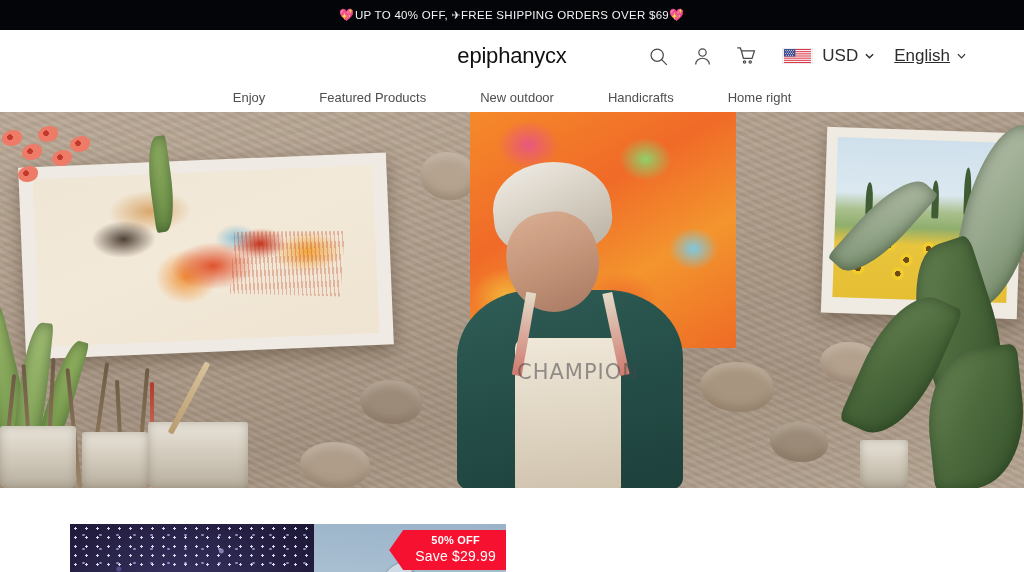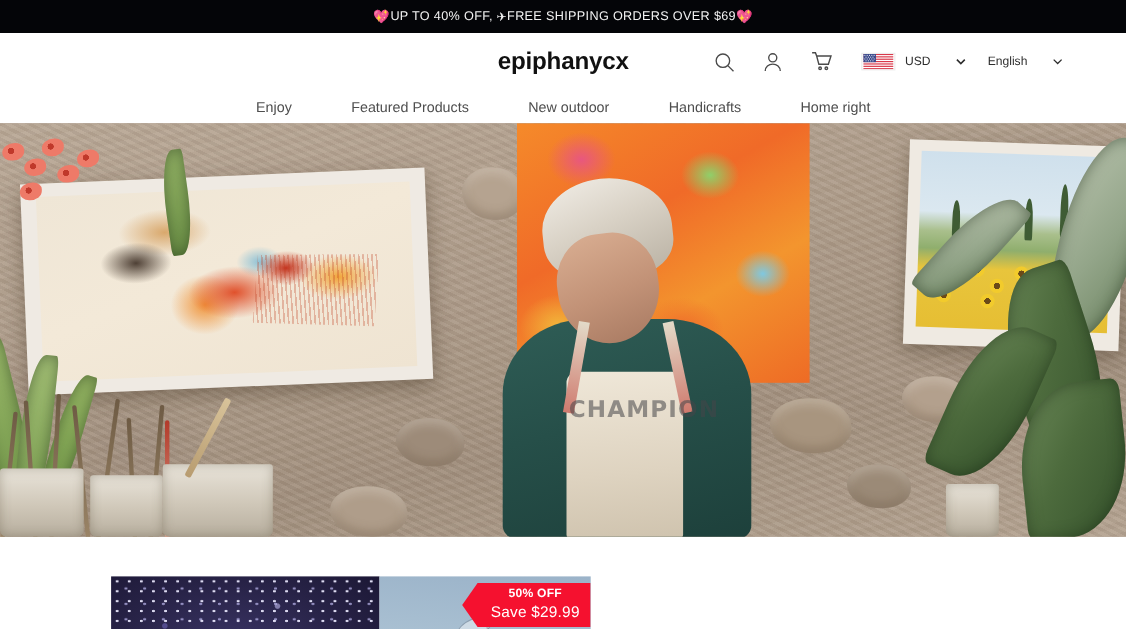--- a/index.html
+++ b/index.html
@@ -31,21 +31,21 @@
     background: #fff;
     position: relative;
     display: flex;
     align-items: center;
   }
   .logo {
     position: absolute;
     left: 0; right: 0;
     text-align: center;
     font-size: 22px;
-    font-weight: 700;
+    font-weight: 400;
     letter-spacing: -.2px;
     color: #111;
   }
   .header-right {
     margin-left: auto;
     display: flex;
     align-items: center;
     gap: 0;
     padding-right: 58px;
     z-index: 2;
@@ -56,25 +56,25 @@
     color: #4a4a4a;
   }
   .icon-btn svg { display: block; }
   .flag {
     width: 31px; height: 16px;
     margin-left: 14px; margin-right: 9px;
     display: block;
     border: 1px solid rgba(0,0,0,.08);
   }
   .sel {
-    display: flex; align-items: center; gap: 23px;
-    font-size: 11px; color: #2d2d2d;
+    display: flex; align-items: center; gap: 7px;
+    font-size: 17px; color: #2d2d2d;
     margin-right: 20px;
   }
-  .sel:last-child { margin-right: 0; }
+  .sel:last-child { margin-right: 0; text-decoration: underline; }
   .chev {
     width: 9px; height: 6px;
     display: block;
   }
 
   
   .nav {
     height: 30px;
     background: #fff;
     display: flex;
@@ -250,21 +250,21 @@
     position: absolute;
     width: 10px; height: 84px;
     background: linear-gradient(180deg, #e3dac8, #cf7a6e);
   }
   .champion {
     position: absolute;
     left: 62px; top: 218px;
     width: 104px;
     text-align: left;
     font-family: "DejaVu Sans", sans-serif;
-    font-weight: 700;
+    font-weight: 400;
     font-size: 21px;
     letter-spacing: 1px;
     color: rgba(70,70,72,.55);
   }
 
   
   .can {
     position: absolute;
     background: linear-gradient(180deg, #e9e4da 0%, #cfc7b8 55%, #b7ae9e 100%);
     border-radius: 3px 3px 6px 6px;
@@ -297,21 +297,21 @@
     margin-top: 22px;
     font-size: 14.5px;
     color: rgba(255,255,255,.93);
     text-shadow: 0 1px 5px rgba(0,0,0,.35);
   }
 
   
   .products {
     height: 84px;
     background: #fff;
-    padding: 36px 0 0 101px;
+    padding: 36px 0 0 70px;
     display: flex;
   }
   .card {
     position: relative;
     width: 244px;
     height: 150px;
     overflow: hidden;
   }
   .card.galaxy {
     background:

